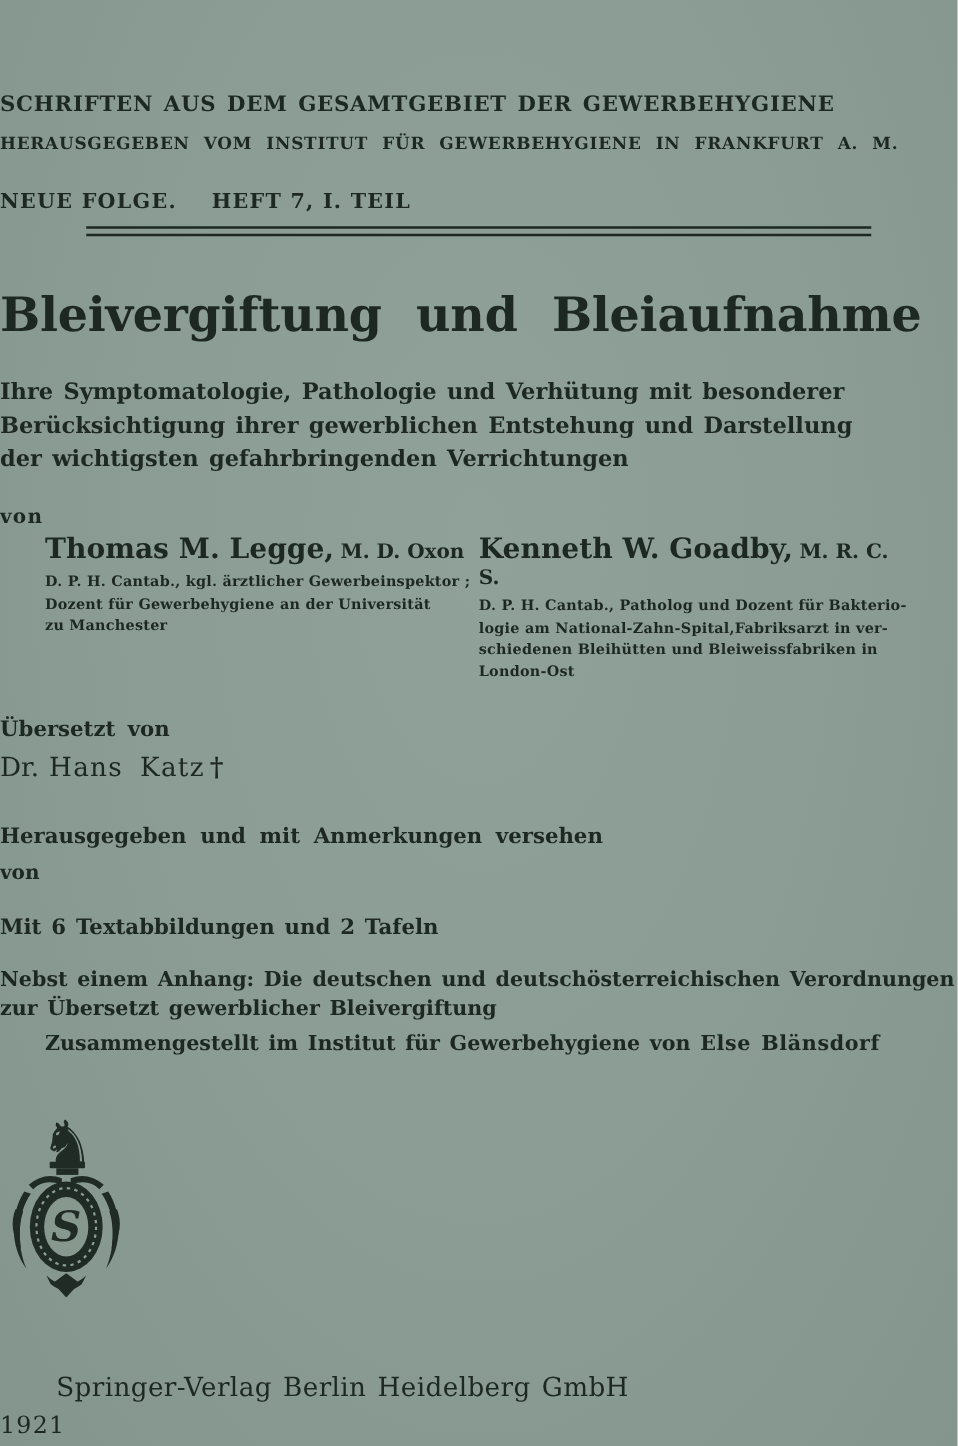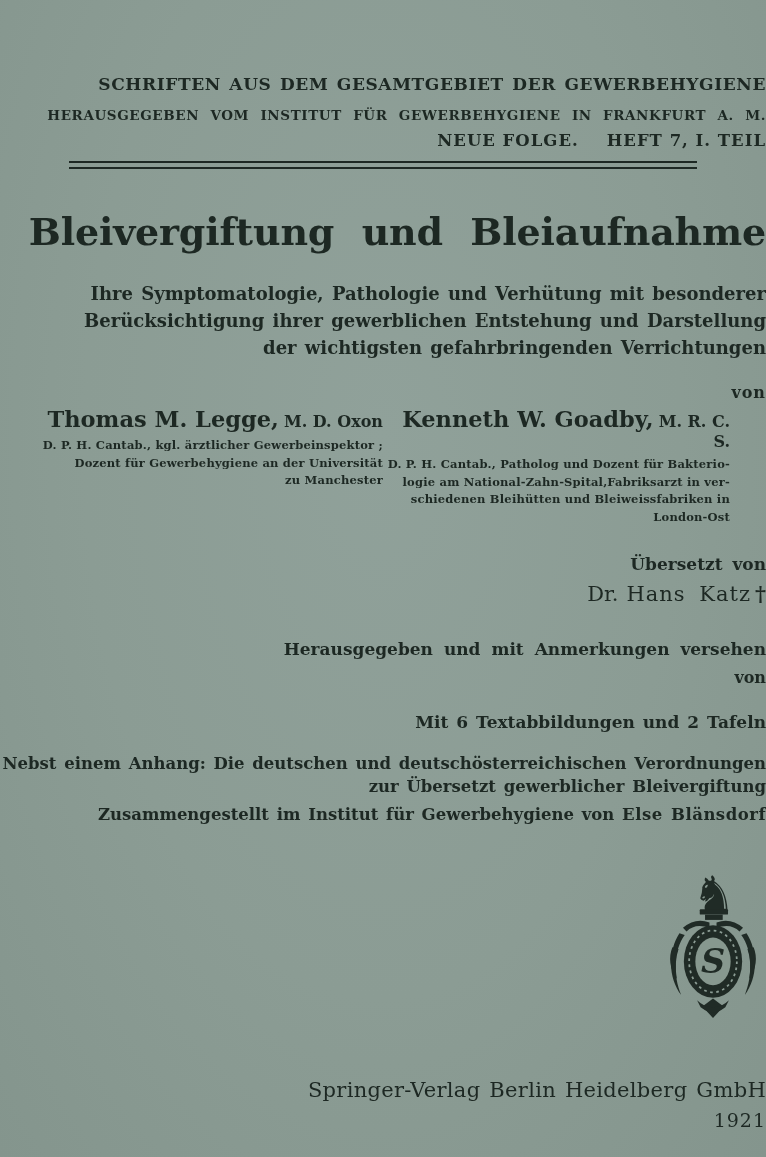--- a/index.html
+++ b/index.html
@@ -3,24 +3,24 @@
 <meta charset="utf-8">
 <style>
   html,body{margin:0;padding:0;}
   body{
     width:766px;height:1157px;
     background:radial-gradient(ellipse at 50% 38%, #90a19a 0%, #8b9c94 55%, #84958d 100%);
     font-family:"DejaVu Serif","Liberation Serif",serif;
     color:#1d2823;
     overflow:hidden;
   }
-  .page{width:766px;height:1038px;text-align:right;position:relative;}
+  .page{width:766px;height:1038px;text-align:left;position:relative;}
   .hdr1{padding-top:74px;font-size:17px;font-weight:700;letter-spacing:.6px;word-spacing:2px;}
   .hdr2{margin-top:13px;font-size:13.5px;font-weight:700;letter-spacing:.6px;word-spacing:6px;}
-  .hdr3{margin-top:8px;font-size:16.5px;font-weight:700;letter-spacing:1px;}
+  .hdr3{margin-top:28px;font-size:16.5px;font-weight:700;letter-spacing:1px;}
   .hdr3 .gap{display:inline-block;width:28px;}
   .double-rule{
     width:628px;margin:11px auto 0;height:4px;
     border-top:2.4px solid #1d2823;border-bottom:2.4px solid #1d2823;
   }
   .book-title{margin-top:40px;font-size:38px;font-weight:700;word-spacing:.38em;letter-spacing:-.2px;}
   .subtitle{margin-top:26px;font-size:18px;font-weight:700;line-height:27px;word-spacing:2px;}
   .von{margin-top:22px;font-size:16px;font-weight:700;letter-spacing:1px;}
   .authors{display:flex;margin-top:4px;padding:0 36px;}
   .author{flex:1;}

